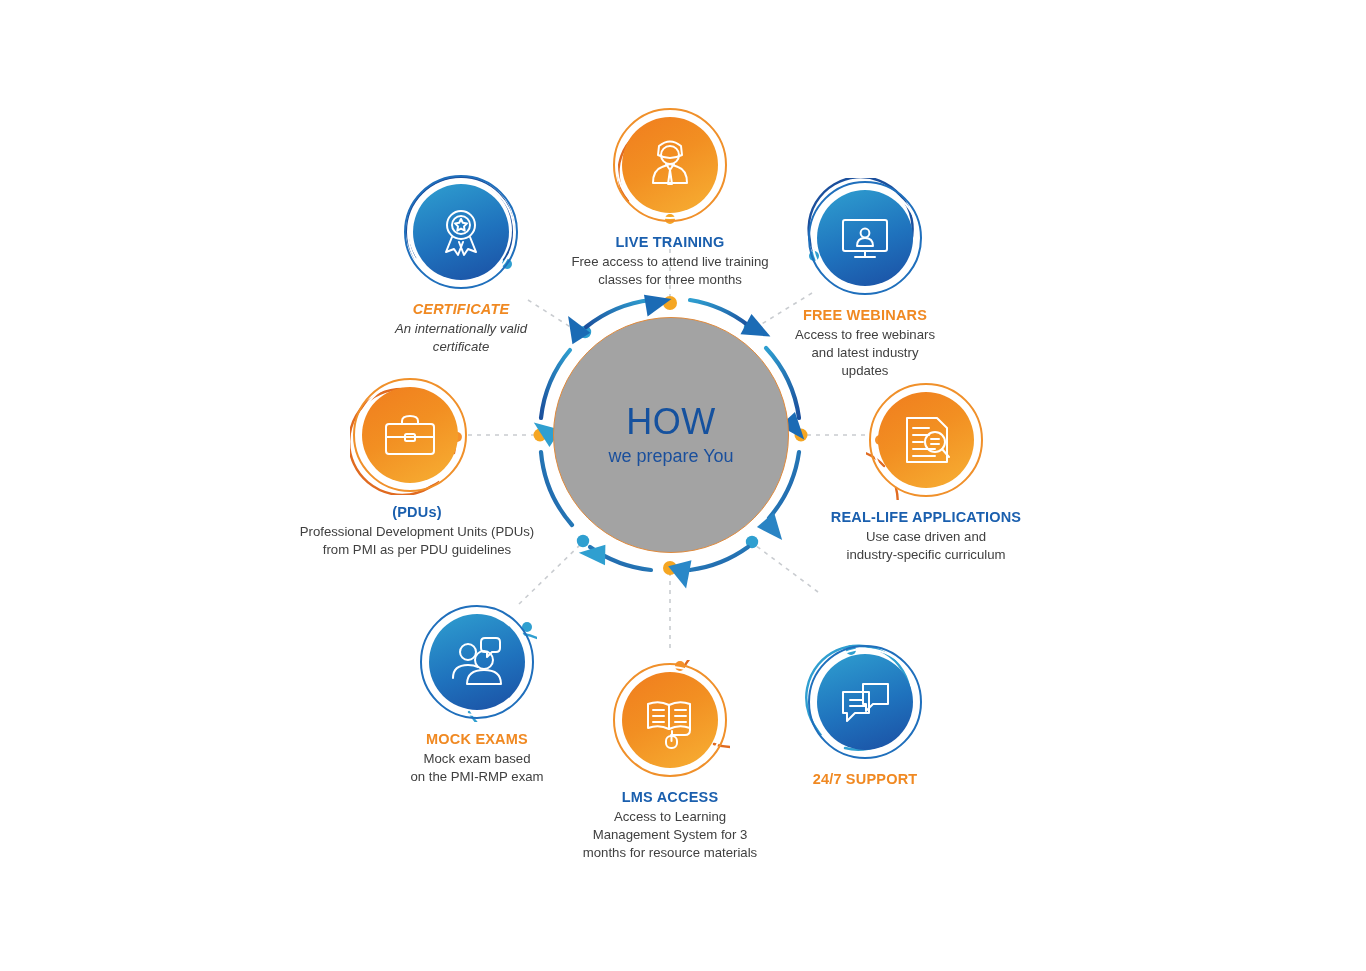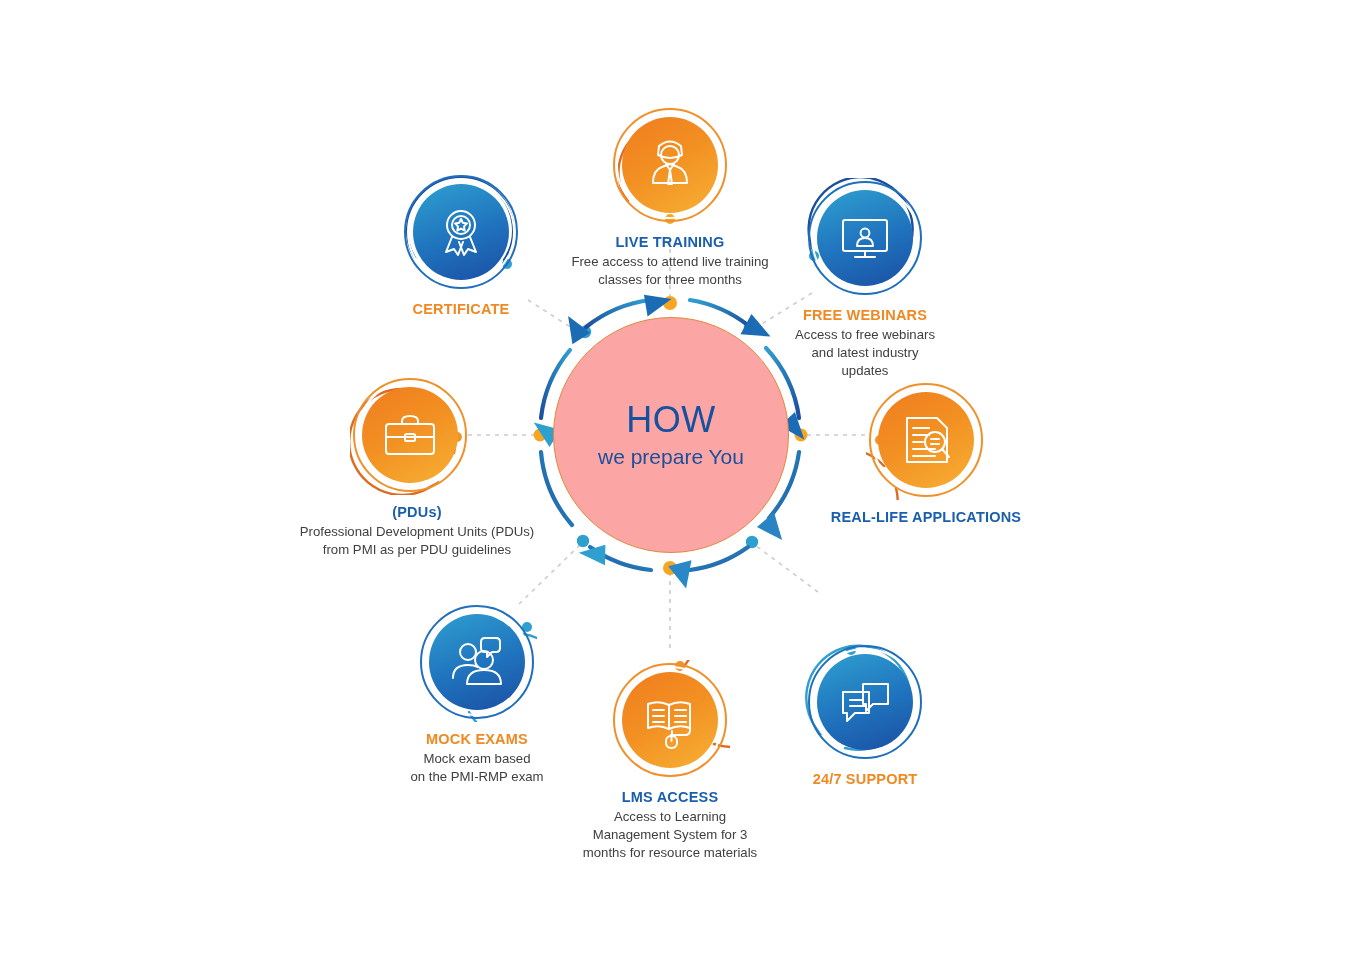--- a/index.html
+++ b/index.html
@@ -11,31 +11,31 @@
     position:relative;
   }
   #stage{position:absolute;left:0;top:0;width:1366px;height:971px;}
 
   
   .hub{
     position:absolute;
     left:553px;top:317px;width:236px;height:236px;
     border-radius:50%;
     border:1.4px solid #e08a3c;
-    background:#fca5a5;
+    background:#a3a3a3;
     display:flex;flex-direction:column;
     align-items:center;justify-content:center;
     box-sizing:border-box;
   }
   .hub-title{
     font-size:36px;color:#15519e;letter-spacing:.5px;
     line-height:1.05;font-weight:400;
   }
   .hub-sub{
-    font-size:21px;color:#1a4f9c;margin-top:6px;font-weight:400;
+    font-size:18px;color:#1a4f9c;margin-top:6px;font-weight:400;
   }
 
   
   .node{position:absolute;width:260px;text-align:center;}
   .disc-wrap{position:relative;width:120px;height:120px;margin:0 auto;}
   .disc{
     position:absolute;left:12px;top:12px;width:96px;height:96px;
     border-radius:50%;
   }
   .disc.orange{background:linear-gradient(150deg,#f07d1e 0%,#f28f22 45%,#f7b034 100%);}
@@ -192,20 +192,24 @@
         <g fill="none" stroke="#fff" stroke-width="2" stroke-linejoin="round" stroke-linecap="round">
           <path d="M41 38 h30 l10 10 v34 h-40 z"></path>
           <path d="M47 48 h16 M47 55 h16 M47 62 h10 M47 69 h22 M47 76 h22"></path>
           <circle cx="69" cy="62" r="10"></circle>
           <path d="M76 69 l7 8"></path>
           <path d="M65 59 h8 M65 64 h8"></path>
         </g>
       </svg>
     </div>
     <div class="ttl blue">REAL-LIFE APPLICATIONS</div>
+    <div class="desc">
+      <div>Use case driven and</div>
+      <div>industry-specific curriculum</div>
+    </div>
   </div>
 
   <div class="node" style="left:735px;top:642px;">
     <div class="disc-wrap">
       <svg class="arc" viewBox="0 0 120 120">
         <path d="M 16 92 A 52 52 0 1 1 40 106" fill="none" stroke="#2f9fd0" stroke-width="2.4" stroke-linecap="round"></path>
         <circle cx="46" cy="8" r="5" fill="#2f9fd0"></circle>
       </svg>
       <div class="ring2 blue"></div>
       <div class="ring"></div>
@@ -294,35 +298,39 @@
         </g>
       </svg>
     </div>
     <div class="ttl blue">(PDUs)</div>
     <div class="desc">
       <div>Professional Development Units (PDUs)</div>
       <div>from PMI as per PDU guidelines</div>
     </div>
   </div>
 
-  <div class="node" style="left:331px;top:172px;">
+  <div class="node" style="left:331px;top:172px;font-style:italic;">
     <div class="disc-wrap">
       <svg class="arc" viewBox="0 0 120 120">
         <path d="M 14 86 A 53 53 0 1 1 103 88" fill="none" stroke="#1b4f9c" stroke-width="2.4" stroke-linecap="round"></path>
         <circle cx="106" cy="92" r="5" fill="#2f9fd0"></circle>
       </svg>
       <div class="ring2 blue"></div>
       <div class="ring"></div>
       <div class="disc blue2"></div>
       <svg viewBox="0 0 120 120" class="arc">
         <g fill="none" stroke="#fff" stroke-width="2" stroke-linejoin="round" stroke-linecap="round">
           <circle cx="60" cy="53" r="14"></circle>
           <circle cx="60" cy="53" r="9"></circle>
           <path d="M60 47 l1.8 3.8 l4.2 .6 l-3 3 l.7 4.2 l-3.7 -2 l-3.7 2 l.7 -4.2 l-3 -3 l4.2 -.6 z"></path>
           <path d="M51 65 l-6 15 l8 -3 l4 6 l5 -13"></path>
           <path d="M69 65 l6 15 l-8 -3 l-4 6 l-5 -13"></path>
         </g>
       </svg>
     </div>
     <div class="ttl orange">CERTIFICATE</div>
+    <div class="desc">
+      <div>An internationally valid</div>
+      <div>certificate</div>
+    </div>
   </div>
 
 </div>
 
 </body></html>

